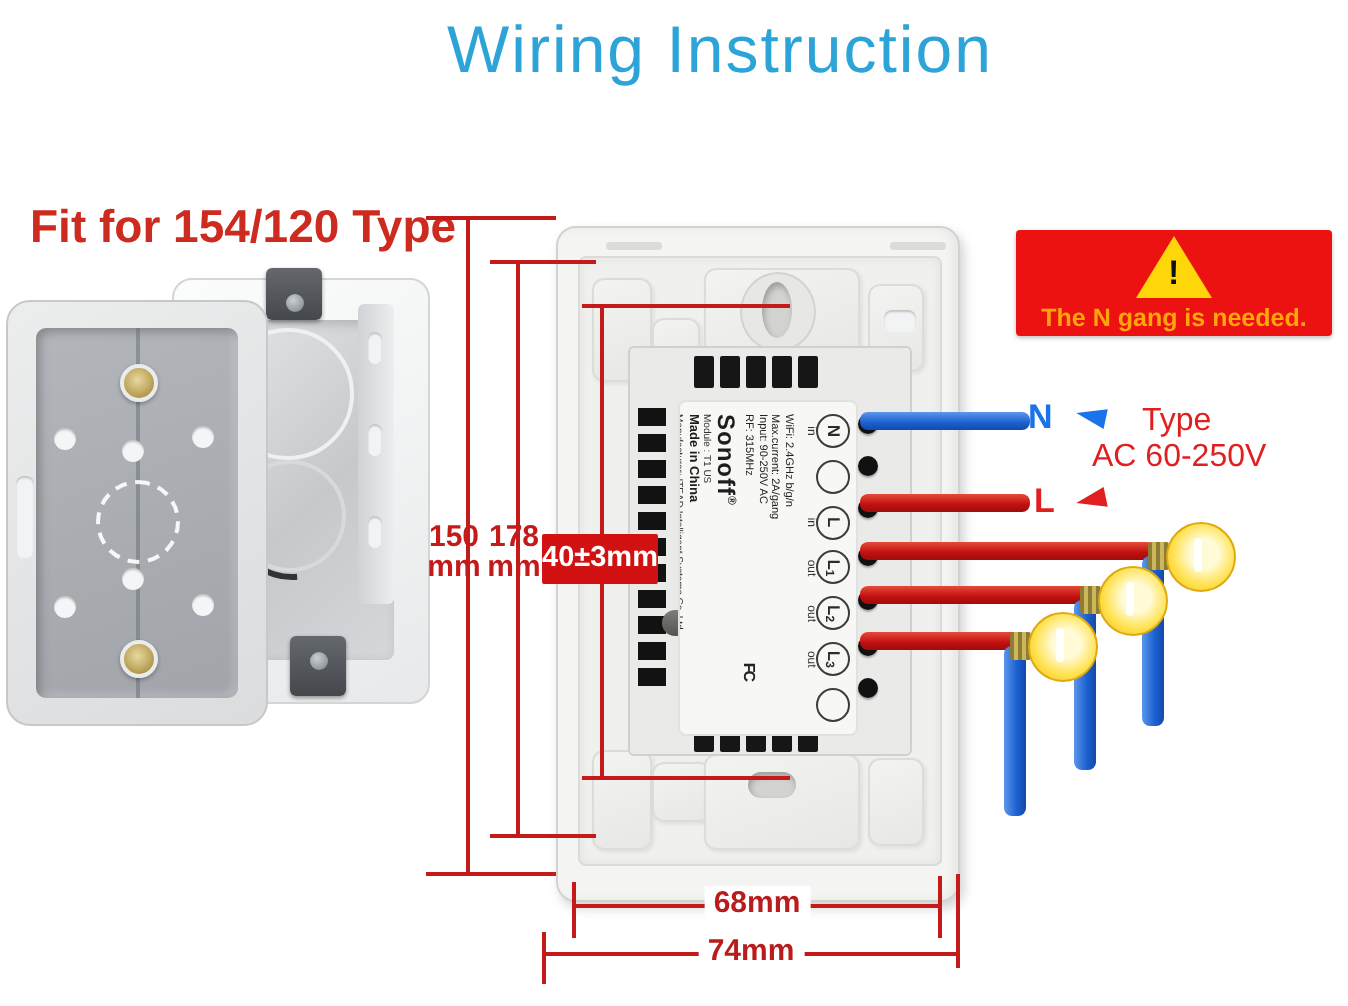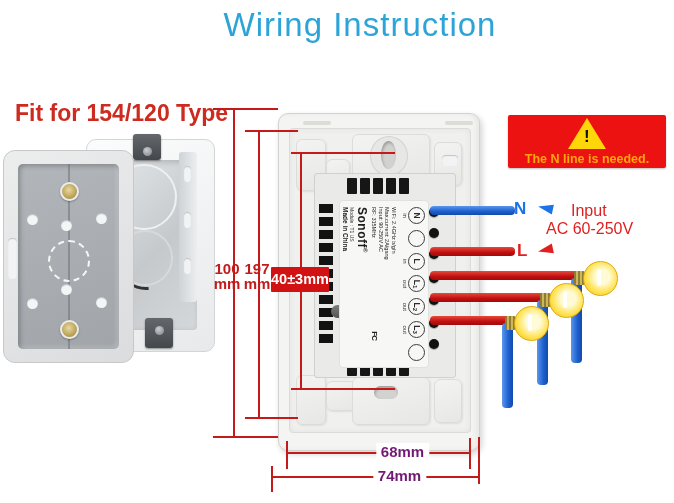--- a/index.html
+++ b/index.html
@@ -74,21 +74,21 @@
   
   .nlabel{color:#1a73e8;font-weight:bold;font-size:17px;}
   .llabel{color:#e02020;font-weight:bold;font-size:17px;}
   .inputlabel{color:#e02020;font-size:16px;}
   .arrow-left{width:0;height:0;border-top:5px solid transparent;border-bottom:5px solid transparent;}
   
   .dim{background:#c41a1a;}
   .dimtext{color:#c41a1a;font-weight:bold;font-size:15px;line-height:15px;text-align:center;}
   .badge{background:#d21212;color:#fff;font-weight:bold;font-size:14.5px;text-align:center;line-height:25px;border-radius:1px;}
   .dim-wlabel{position:absolute;left:50%;top:-9px;transform:translateX(-50%);
-              background:#fff;padding:0 5px;color:#701a75;font-weight:bold;font-size:15px;margin-left:24px;}
+              background:#fff;padding:0 5px;color:#b91c1c;font-weight:bold;font-size:15px;}
 </style>
 </head>
 <body>
 
 <div id="stage">
 
   <div class="abs title" style="left:150px;top:6px;width:420px;">Wiring Instruction</div>
 
   <div class="abs fitfor" style="left:15px;top:100px;">Fit for 154/120 Type</div>
 
@@ -261,45 +261,45 @@
   <div class="abs bulb" style="left:505px;top:306px;z-index:5;">
     <div class="cap"></div>
     <div class="glass"></div>
     <div class="slit"></div>
   </div>
 
   <div class="abs nlabel" style="left:514px;top:199px;z-index:6;">N</div>
   <div class="abs arrow-left" style="left:538px;top:203px;border-right:15px solid #1a73e8;transform:rotate(12deg);z-index:6;"></div>
   <div class="abs llabel" style="left:517px;top:241px;z-index:6;">L</div>
   <div class="abs arrow-left" style="left:538px;top:245px;border-right:15px solid #e02020;transform:rotate(-12deg);z-index:6;"></div>
-  <div class="abs inputlabel" style="left:571px;top:202px;z-index:6;">Input</div>
+  <div class="abs inputlabel" style="left:571px;top:202px;z-index:6;">Type</div>
   <div class="abs inputlabel" style="left:546px;top:220px;z-index:6;">AC 60-250V</div>
 
   <div class="abs warnbox" style="left:508px;top:115px;width:158px;height:53px;z-index:5;">
     <div class="abs tri" style="left:60px;top:3px;"></div>
     <div class="abs tri-excl" style="left:76px;top:12px;">!</div>
-    <div class="abs warntext" style="bottom:2px;left:0;">The N line is needed.</div>
+    <div class="abs warntext" style="bottom:2px;left:0;">The N gang is needed.</div>
   </div>
 
   <div class="abs dim" style="left:233px;top:109px;width:2px;height:329px;z-index:8;"></div>
   <div class="abs dim" style="left:213px;top:108px;width:65px;height:2px;z-index:8;"></div>
   <div class="abs dim" style="left:213px;top:436px;width:65px;height:2px;z-index:8;"></div>
   <div class="abs dim" style="left:258px;top:131px;width:2px;height:288px;z-index:8;"></div>
   <div class="abs dim" style="left:245px;top:130px;width:53px;height:2px;z-index:8;"></div>
   <div class="abs dim" style="left:245px;top:417px;width:53px;height:2px;z-index:8;"></div>
   <div class="abs dim" style="left:300px;top:153px;width:2px;height:237px;z-index:8;"></div>
   <div class="abs dim" style="left:291px;top:152px;width:104px;height:2px;z-index:8;"></div>
   <div class="abs dim" style="left:291px;top:388px;width:104px;height:2px;z-index:8;"></div>
 
   <div class="abs dimtext" style="left:212px;top:261px;width:30px;z-index:9;">
-    <div>100</div>
+    <div>150</div>
       <div>mm</div>
   </div>
   <div class="abs dimtext" style="left:242px;top:261px;width:30px;z-index:9;">
-    <div>197</div>
+    <div>178</div>
       <div>mm</div>
   </div>
   <div class="abs badge" style="left:271px;top:267px;width:58px;height:25px;z-index:9;">40±3mm</div>
 
   <div class="abs dim" style="left:286px;top:441px;width:2px;height:28px;z-index:8;"></div>
   <div class="abs dim" style="left:469px;top:438px;width:2px;height:31px;z-index:8;"></div>
   <div class="abs" style="left:287px;top:452px;width:183px;height:2px;z-index:8;">
     <div class="dim" style="width:100%;height:2px;"></div>
     <div class="dim-wlabel">68mm</div>
   </div>

